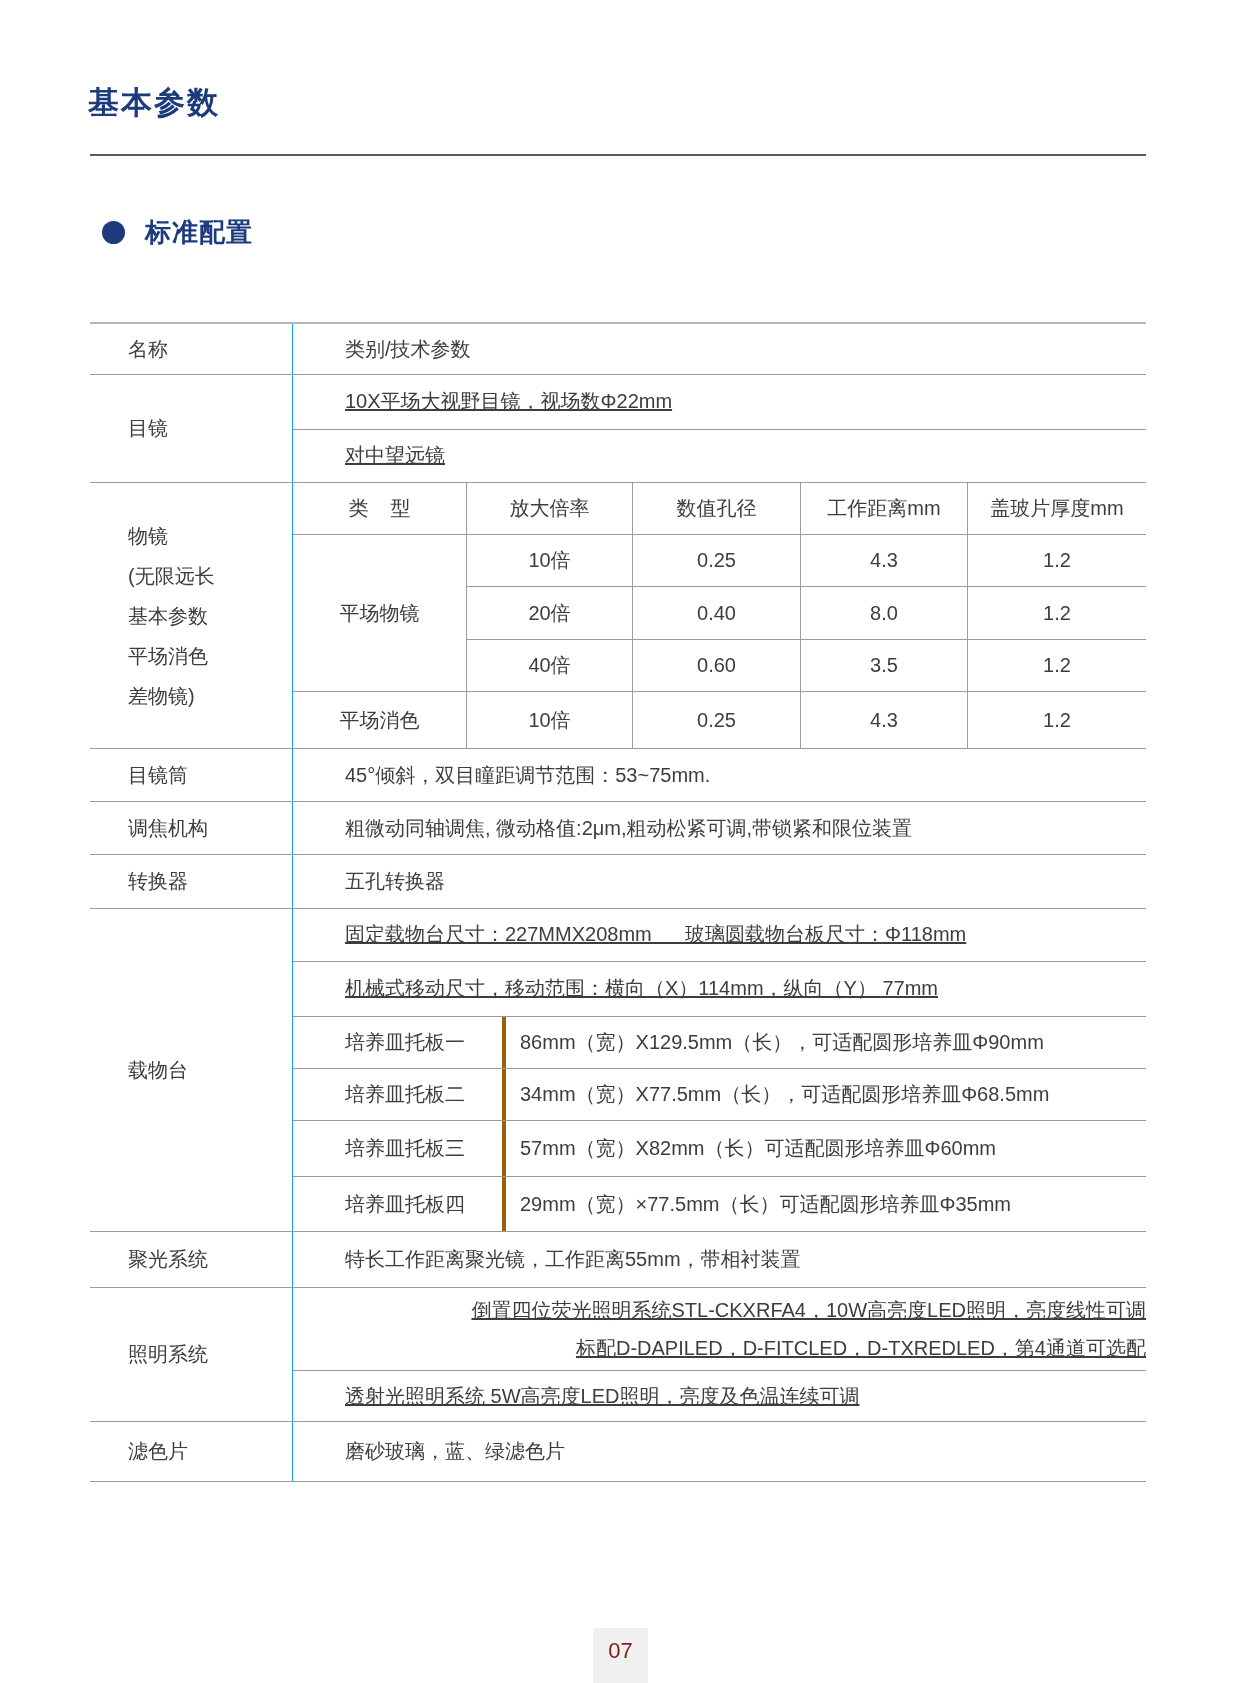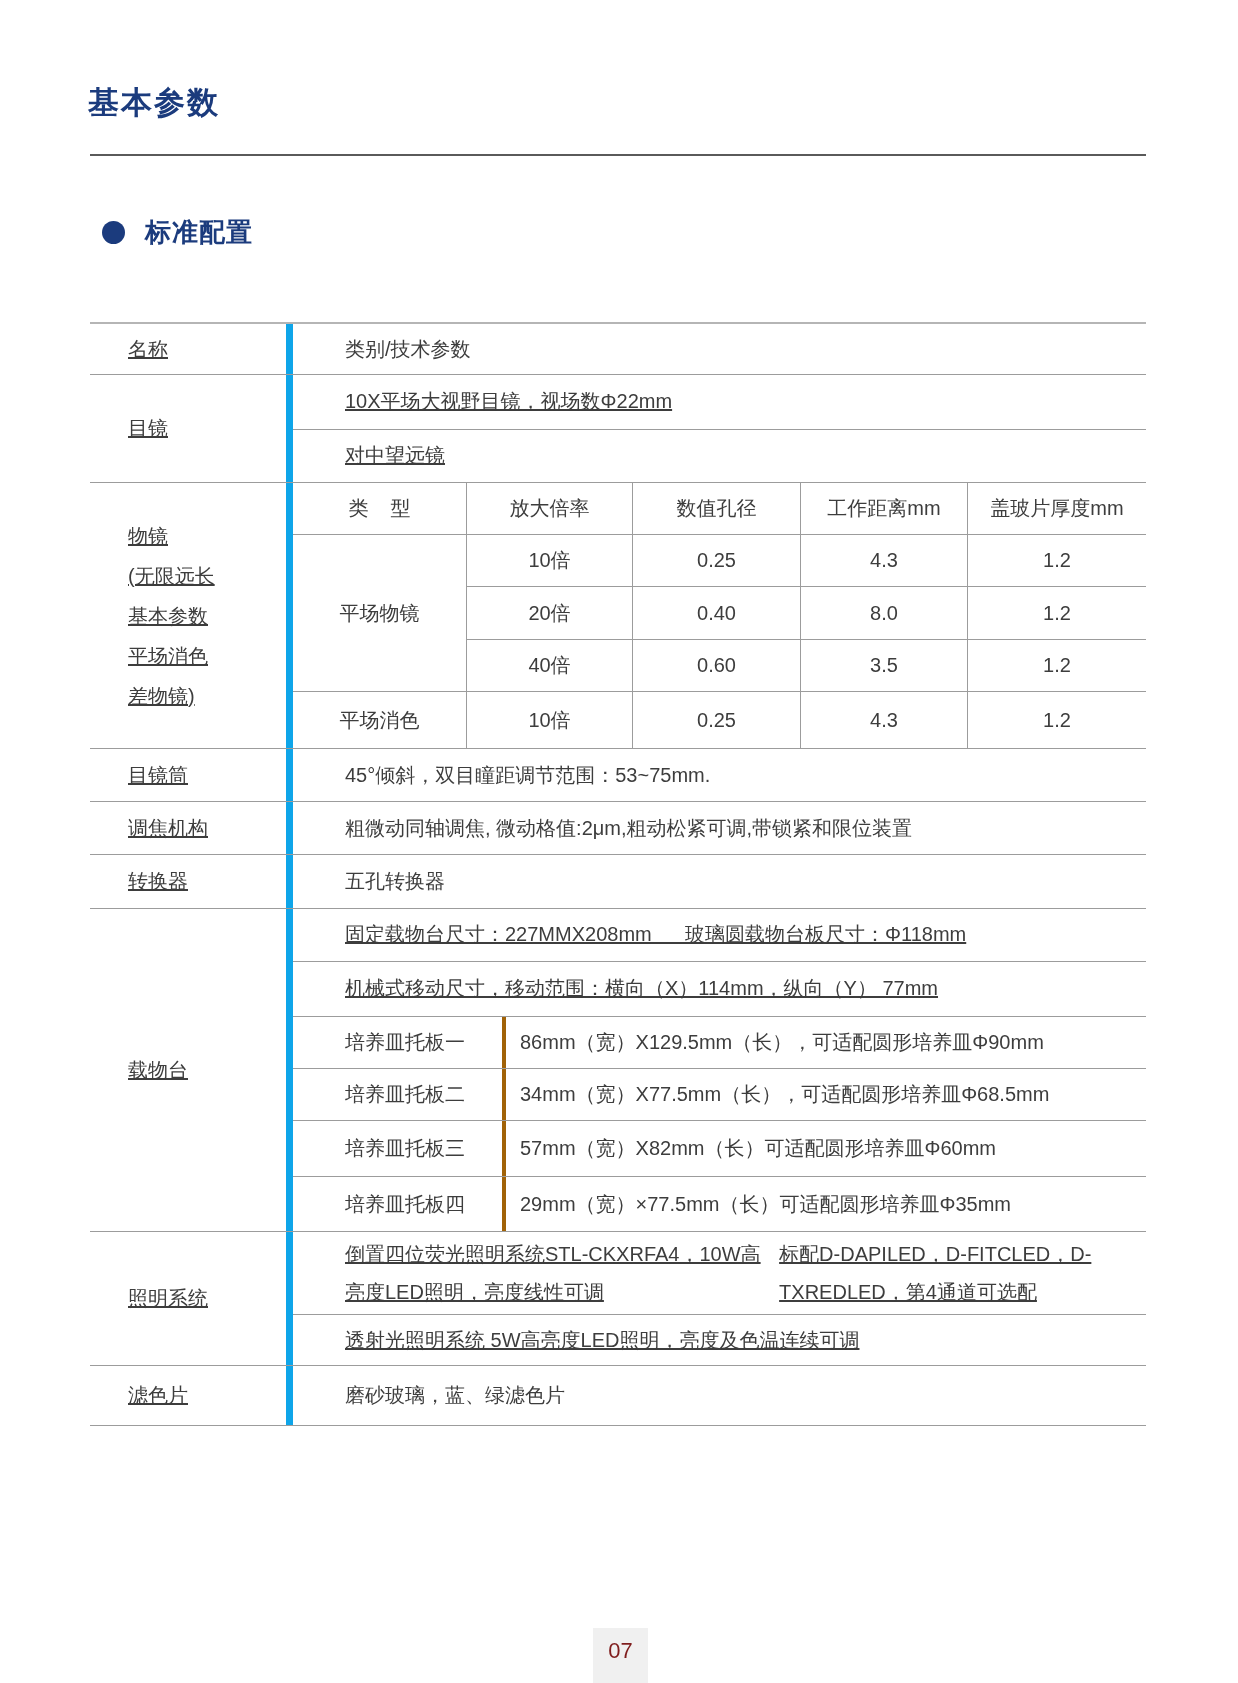--- a/index.html
+++ b/index.html
@@ -35,23 +35,23 @@
 
   
   .spec-table {
     position:absolute; left:90px; top:322px; width:1056px;
     border-top:2px solid #b5b5b5;
     font-size:20px; color:#3d3d3d;
   }
   .trow { display:flex; border-bottom:1px solid #9c9c9c; }
   .lcell {
     width:203px; flex:0 0 203px;
-    border-right:7px solid #0ea5e9;
+    border-right:1px solid #0ea5e9;
     padding-left:38px;
-    display:flex; align-items:center;text-decoration:underline;
+    display:flex; align-items:center;
   }
   .ccell {
     flex:1; padding-left:52px;
     display:flex; align-items:center;
     white-space:pre-wrap;
   }
   .stack { flex:1; display:flex; flex-direction:column; }
   .subrow {
     display:flex; align-items:center;
     padding-left:52px; white-space:pre-wrap;text-decoration:underline;
@@ -78,21 +78,21 @@
   .tray.b { border-bottom:1px solid #9c9c9c; }
   .tray-name {
     width:213px; flex:0 0 213px;
     border-right:4px solid #a16207;
     padding-left:52px;
     display:flex; align-items:center; white-space:pre;
   }
   .tray-val { flex:1; padding-left:14px; display:flex; align-items:center; white-space:pre-wrap; }
 
   
-  .multiline { flex-direction:row; align-items:center; justify-content:center; line-height:38px; }
+  .multiline { flex-direction:column; align-items:flex-end; justify-content:center; line-height:38px; }
 
   .page-number-box {
     position:absolute; left:593px; top:1628px;
     width:55px; height:58px; background:#f0f0f0;
     display:flex; justify-content:center;
     padding-top:10px;
     font-size:22px; color:#7f1d1d;
   }
 </style>
 </head>
@@ -198,20 +198,24 @@
           <div class="tray-name">培养皿托板三</div>
           <div class="tray-val">57mm（宽）X82mm（长）可适配圆形培养皿Φ60mm</div>
         </div>
         <div class="tray" style="height:54px">
           <div class="tray-name">培养皿托板四</div>
           <div class="tray-val">29mm（宽）×77.5mm（长）可适配圆形培养皿Φ35mm</div>
         </div>
       </div>
     </div>
 
+    <div class="trow" style="height:56px">
+      <div class="lcell">聚光系统</div>
+      <div class="ccell">特长工作距离聚光镜，工作距离55mm，带相衬装置</div>
+    </div>
 
     <div class="trow" style="height:134px">
       <div class="lcell">照明系统</div>
       <div class="stack">
         <div class="subrow b multiline" style="height:84px">
           <div>倒置四位荧光照明系统STL-CKXRFA4，10W高亮度LED照明，亮度线性可调</div>
           <div>标配D-DAPILED，D-FITCLED，D-TXREDLED，第4通道可选配</div>
         </div>
         <div class="subrow" style="height:50px">透射光照明系统 5W高亮度LED照明，亮度及色温连续可调</div>
       </div>

